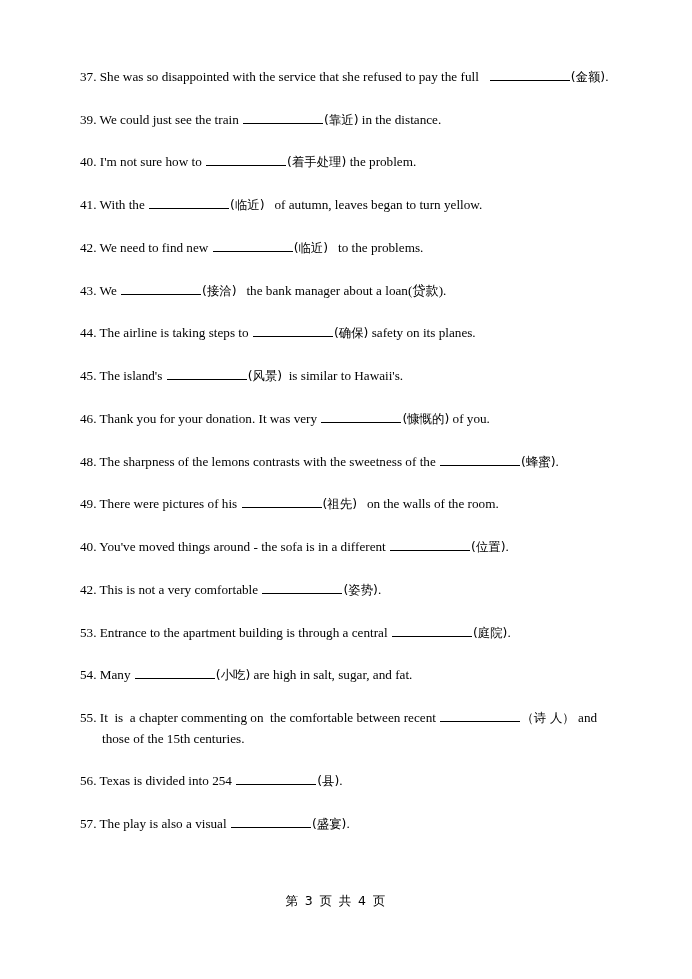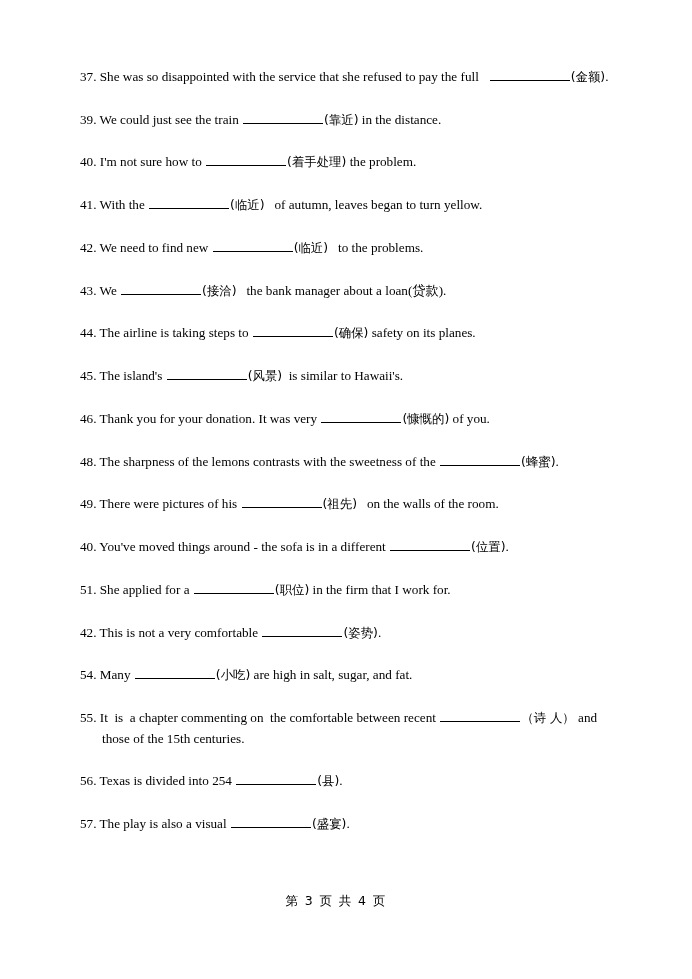--- a/index.html
+++ b/index.html
@@ -88,22 +88,22 @@
       <div class="qitem"><span><span class="qnum">40.</span> <span class="qtext">I'm not sure how to </span><span class="blank" style="width: 80px;"></span><span class="cn">(着手处理)</span><span class="qtext"> the problem.</span></span></div>
       <div class="qitem"><span><span class="qnum">41.</span> <span class="qtext">With the </span><span class="blank" style="width: 80px;"></span><span class="cn">(临近)</span><span class="qtext">   of autumn, leaves began to turn yellow.</span></span></div>
       <div class="qitem"><span><span class="qnum">42.</span> <span class="qtext">We need to find new </span><span class="blank" style="width: 80px;"></span><span class="cn">(临近)</span><span class="qtext">   to the problems.</span></span></div>
       <div class="qitem"><span><span class="qnum">43.</span> <span class="qtext">We </span><span class="blank" style="width: 80px;"></span><span class="cn">(接洽)</span><span class="qtext">   the bank manager about a loan(贷款).</span></span></div>
       <div class="qitem"><span><span class="qnum">44.</span> <span class="qtext">The airline is taking steps to </span><span class="blank" style="width: 80px;"></span><span class="cn">(确保)</span><span class="qtext"> safety on its planes.</span></span></div>
       <div class="qitem"><span><span class="qnum">45.</span> <span class="qtext">The island's </span><span class="blank" style="width: 80px;"></span><span class="cn">(风景)</span><span class="qtext">  is similar to Hawaii's.</span></span></div>
       <div class="qitem"><span><span class="qnum">46.</span> <span class="qtext">Thank you for your donation. It was very </span><span class="blank" style="width: 80px;"></span><span class="cn">(慷慨的)</span><span class="qtext"> of you.</span></span></div>
       <div class="qitem"><span><span class="qnum">48.</span> <span class="qtext">The sharpness of the lemons contrasts with the sweetness of the </span><span class="blank" style="width: 80px;"></span><span class="cn">(蜂蜜)</span><span class="qtext">.</span></span></div>
       <div class="qitem"><span><span class="qnum">49.</span> <span class="qtext">There were pictures of his </span><span class="blank" style="width: 80px;"></span><span class="cn">(祖先)</span><span class="qtext">   on the walls of the room.</span></span></div>
       <div class="qitem"><span><span class="qnum">40.</span> <span class="qtext">You've moved things around - the sofa is in a different </span><span class="blank" style="width: 80px;"></span><span class="cn">(位置)</span><span class="qtext">.</span></span></div>
-      <div class="qitem"><span><span class="qnum">51.</span> <span class="qtext">She applied for a </span><span class="blank" style="width: 80px;"></span><span class="cn">(职位)</span><span class="qtext"> in the firm that I work for.</span></span></div>
       <div class="qitem"><span><span class="qnum">42.</span> <span class="qtext">This is not a very comfortable </span><span class="blank" style="width: 80px;"></span><span class="cn">(姿势)</span><span class="qtext">.</span></span></div>
+      <div class="qitem"><span><span class="qnum">53.</span> <span class="qtext">Entrance to the apartment building is through a central </span><span class="blank" style="width: 80px;"></span><span class="cn">(庭院)</span><span class="qtext">.</span></span></div>
       <div class="qitem"><span><span class="qnum">54.</span> <span class="qtext">Many </span><span class="blank" style="width: 80px;"></span><span class="cn">(小吃)</span><span class="qtext"> are high in salt, sugar, and fat.</span></span></div>
       <div class="qitem wrap"><span><span class="qnum">55.</span> <span class="qtext">It  is  a chapter commenting on  the comfortable between recent </span><span class="blank" style="width: 80px;"></span><span class="cn">（诗 人）</span><span class="qtext"> and</span></span><span class="wrap-line2">those of the 15th centuries.</span></div>
       <div class="qitem"><span><span class="qnum">56.</span> <span class="qtext">Texas is divided into 254 </span><span class="blank" style="width: 80px;"></span><span class="cn">(县)</span><span class="qtext">.</span></span></div>
       <div class="qitem"><span><span class="qnum">57.</span> <span class="qtext">The play is also a visual </span><span class="blank" style="width: 80px;"></span><span class="cn">(盛宴)</span><span class="qtext">.</span></span></div>
     </div>
 </div>
 
 <div class="footer">第 3 页 共 4 页</div>
 
 </body></html>

